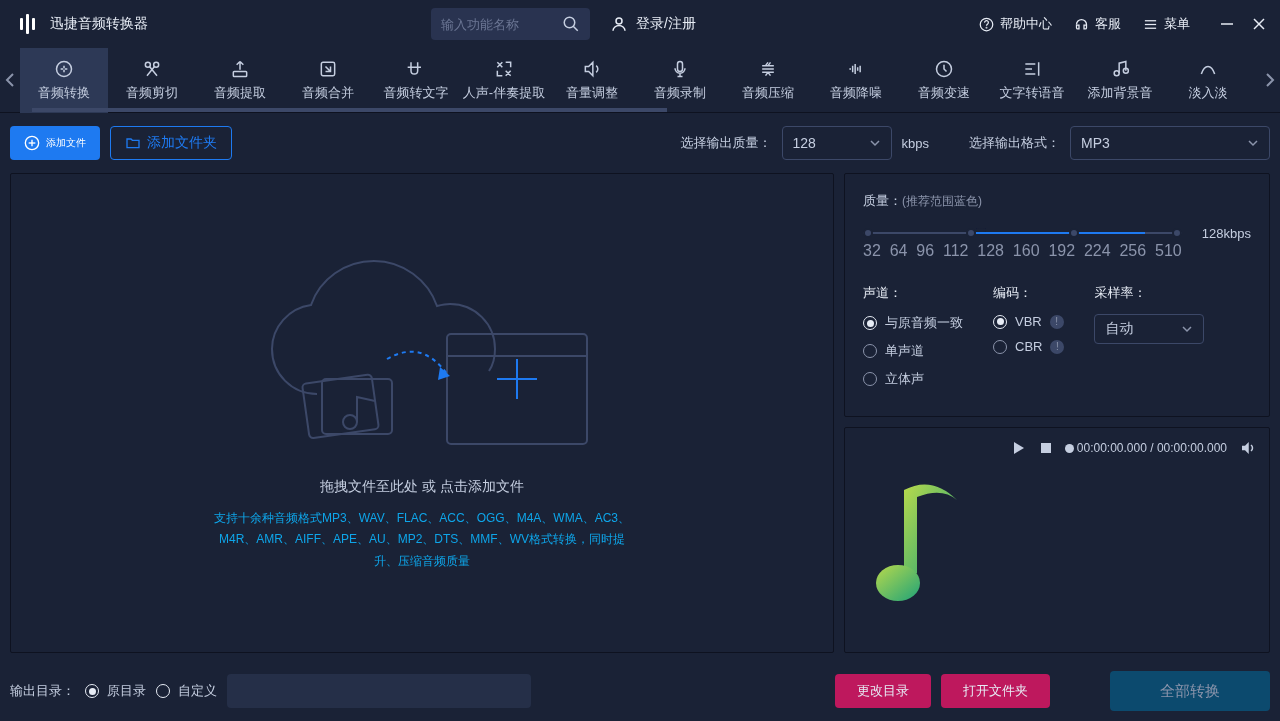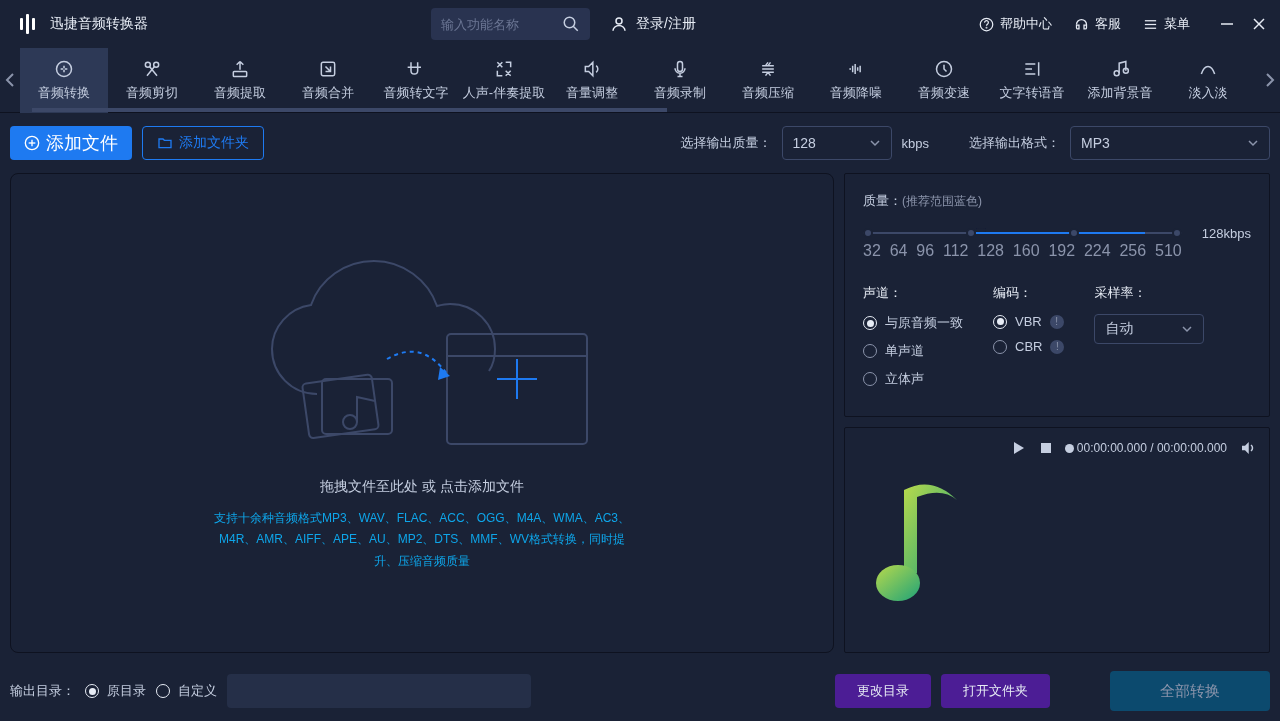--- a/index.html
+++ b/index.html
@@ -23,30 +23,30 @@
 
 .toolbar { height: 65px; background: #1a2236; display: flex; align-items: center; position: relative; border-bottom: 1px solid #0e1220; }
 .tool-arrow { width: 20px; display: flex; align-items: center; justify-content: center; color: #8b94ab; cursor: pointer; height: 100%; }
 .tools-scroll { flex: 1; display: flex; overflow: hidden; }
 .tool { flex: 0 0 88px; display: flex; flex-direction: column; align-items: center; justify-content: center; gap: 5px; cursor: pointer; color: #c5cee0; font-size: 13px; height: 65px; }
 .tool.active { background: #2d3956; }
 .tool-icon { height: 20px; display: flex; align-items: center; justify-content: center; color: #c5cee0; }
 .tool-scrollbar { position: absolute; left: 32px; bottom: 0; width: 635px; height: 4px; background: #3c4868; }
 
 .actionbar { height: 60px; display: flex; align-items: center; padding: 0 10px; gap: 10px; background: #1a2236; }
-.btn-primary { background: #1e7af1; color: #fff; border-radius: 4px; height: 34px; display: flex; align-items: center; gap: 6px; padding: 0 14px; font-size: 18px; cursor: pointer; }
+.btn-primary { background: #1e7af1; color: #fff; border-radius: 4px; height: 34px; display: flex; align-items: center; gap: 6px; padding: 0 14px; font-size: 10px; cursor: pointer; }
 .btn-outline { border: 1px solid #1e7af1; color: #1e7af1; border-radius: 4px; height: 34px; display: flex; align-items: center; gap: 6px; padding: 0 14px; font-size: 14px; cursor: pointer; }
 .spacer { flex: 1; }
 .sel-label { font-size: 13px; color: #c5cee0; }
 .select-box { border: 1px solid #3c4868; border-radius: 4px; height: 34px; display: flex; align-items: center; justify-content: space-between; padding: 0 10px; font-size: 14px; cursor: pointer; background: transparent; }
 .kbps-sel { width: 110px; }
 .fmt-sel { width: 200px; }
 
 .main { display: flex; height: 480px; padding: 0 10px; gap: 10px; }
-.drop-area { flex: 1; background: #1a2236; border: 1px solid #0e1220; border-radius: 8px; display: flex; flex-direction: column; align-items: center; justify-content: center; padding: 20px; }
+.drop-area { flex: 1; background: #1a2236; border: 1px solid #0e1220; border-radius: 2px; display: flex; flex-direction: column; align-items: center; justify-content: center; padding: 20px; }
 .drop-ill { width: 380px; height: 200px; display: flex; align-items: center; justify-content: center; color: #3c4868; margin-bottom: 24px; }
 .drop-text { color: #c5cee0; font-size: 14px; margin-bottom: 12px; }
 .drop-desc { color: #0ea5e9; font-size: 12px; line-height: 1.8; text-align: center; max-width: 420px; }
 
 .side { width: 426px; display: flex; flex-direction: column; gap: 10px; }
 .panel { background: #1a2236; border: 1px solid #0e1220; border-radius: 2px; padding: 18px; }
 .quality-panel { }
 .q-title { font-size: 13px; margin-bottom: 18px; }
 .q-title .hint { color: #8b94ab; font-size: 12px; }
 .slider-row { display: flex; align-items: flex-start; gap: 20px; }
@@ -74,21 +74,21 @@
 .player-vis { flex: 1; display: flex; align-items: center; justify-content: center; }
 .player-ctrl { height: 40px; display: flex; align-items: center; gap: 12px; padding: 0 12px; }
 .play-btn { color: #c5cee0; cursor: pointer; }
 .prog { flex: 1; height: 3px; background: #3c4868; border-radius: 2px; position: relative; }
 .prog-thumb { position: absolute; left: 0; top: -3px; width: 9px; height: 9px; border-radius: 50%; background: #c5cee0; }
 .time { font-size: 12px; color: #c5cee0; }
 
 .bottombar { height: 60px; display: flex; align-items: center; padding: 0 10px; gap: 10px; background: #1a2236; margin-top: 8px; }
 .out-label { font-size: 13px; }
 .out-input { flex: 1; height: 34px; background: #252f48; border: none; border-radius: 4px; outline: none; color: #c5cee0; padding: 0 10px; font-size: 13px; max-width: 510px; }
-.btn-grey { background: #4c1d95; color: #e7ecf5; border-radius: 4px; height: 34px; padding: 0 22px; font-size: 13px; cursor: pointer; display: flex; align-items: center; }
+.btn-grey { background: #be185d; color: #e7ecf5; border-radius: 4px; height: 34px; padding: 0 22px; font-size: 13px; cursor: pointer; display: flex; align-items: center; }
 .btn-convert { background: #0c4a6e; color: #8b94ab; border-radius: 4px; height: 40px; width: 160px; font-size: 15px; display: flex; align-items: center; justify-content: center; cursor: pointer; }
 
 svg { display: block; }
 </style>
 </head>
 <body>
 
 <div class="titlebar">
   <div class="logo-area">
     <div class="logo-icon">

